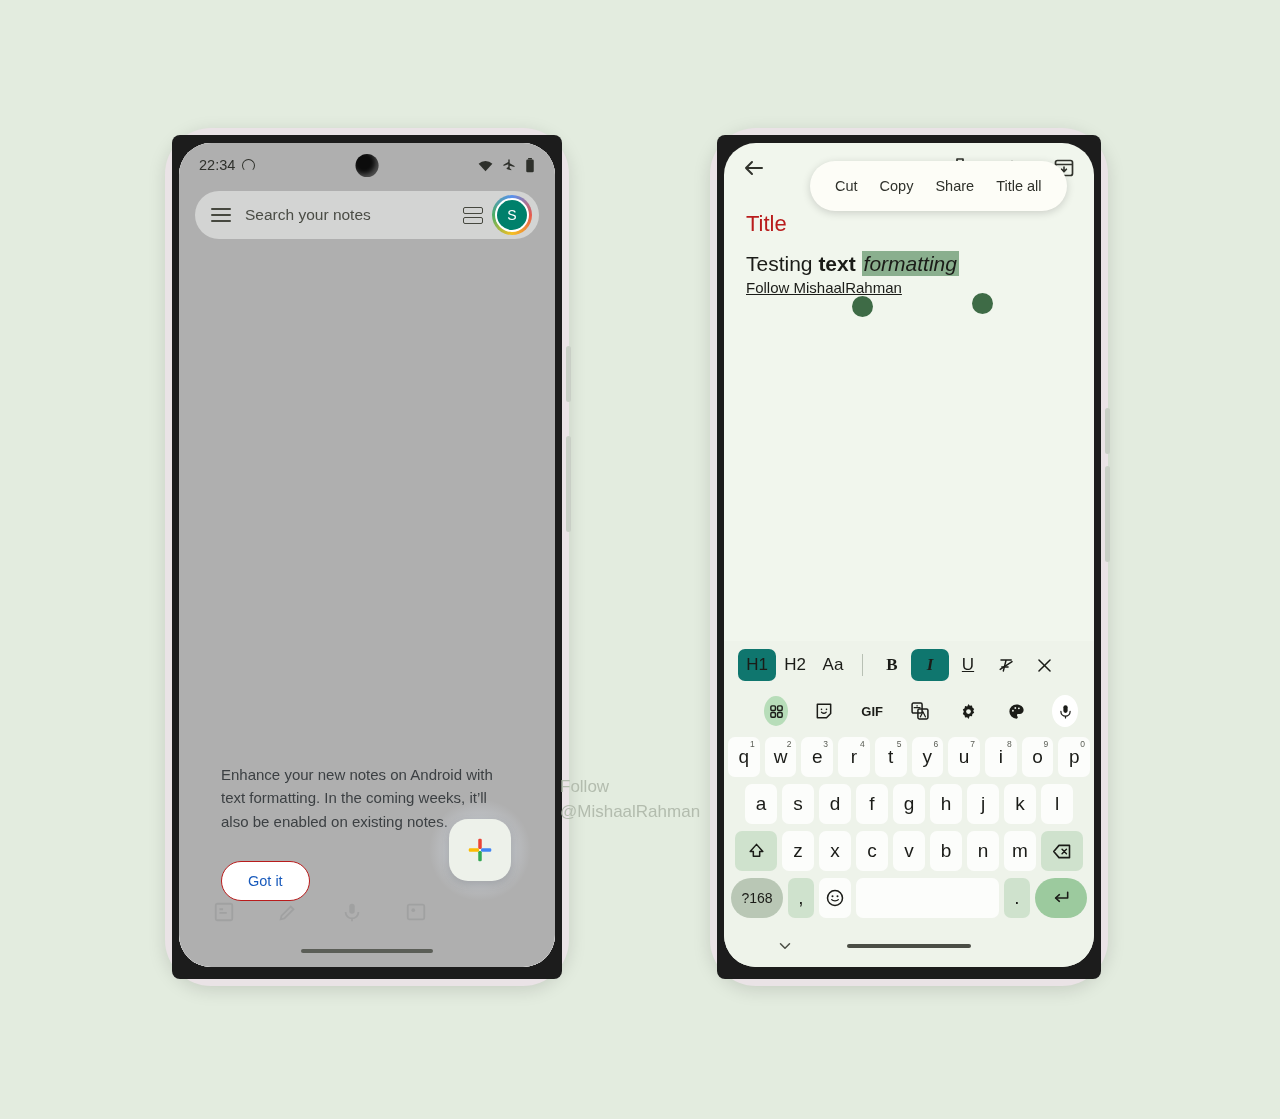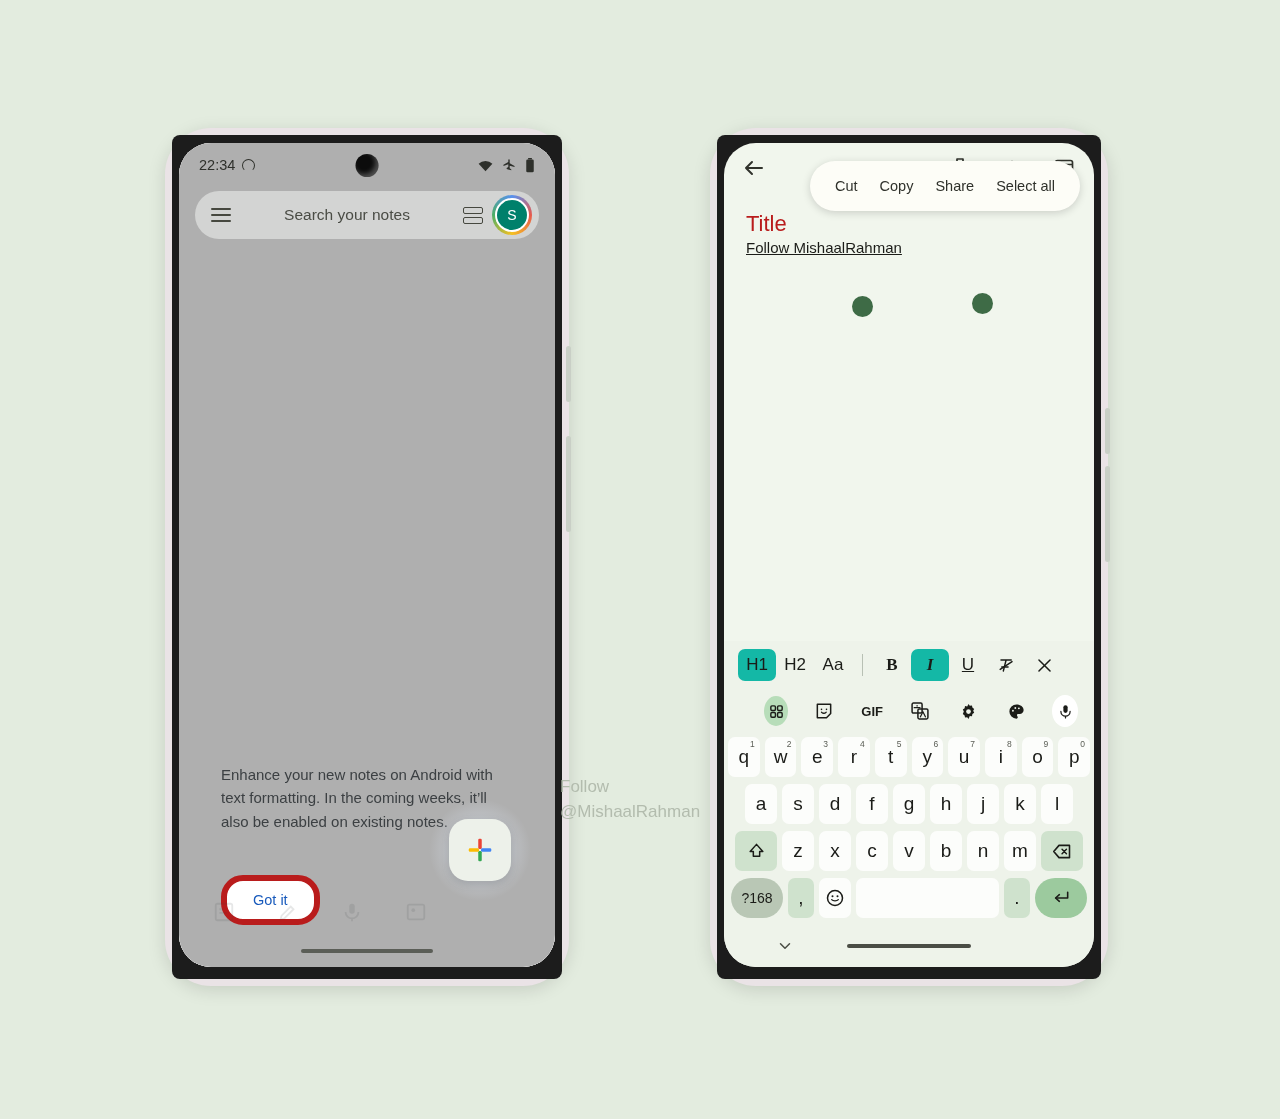--- a/index.html
+++ b/index.html
@@ -34,21 +34,21 @@
   .dnd-ic { width: 13px; height: 13px; border: 1.7px solid currentColor;
             border-radius: 50%; border-bottom-color: transparent; }
 
   
   #scr-left { background: #fff; }
   .scrim { position: absolute; inset: 0; background: #9e9e9e; opacity: .82; z-index: 5;
            pointer-events: none; }
   .notes-bg { position: absolute; inset: 0; background: #fff; }
   .searchbar { position: absolute; left: 16px; right: 16px; top: 48px; height: 48px;
                background: #f1f3f0; border-radius: 26px; display: flex; align-items: center;
-               padding: 0 12px 0 16px; gap: 14px; text-align: center; }
+               padding: 0 12px 0 16px; gap: 14px; }
   .hamb { width: 20px; display: flex; flex-direction: column; gap: 4px; }
   .hamb i { display: block; height: 2px; background: #46483f; border-radius: 2px; }
   .search-ph { font-size: 15.5px; color: #4a4c45; flex: 1; }
   .view-toggle { width: 20px; display: flex; flex-direction: column; gap: 3px; }
   .view-toggle i { display: block; height: 7px; border: 1.8px solid #46483f; border-radius: 2px; }
   .avatar { width: 30px; height: 30px; border-radius: 50%; position: relative;
             display: flex; align-items: center; justify-content: center;
             background: #00806b; color: #fff; font-size: 14px; font-weight: 500;
             box-shadow: 0 0 0 2px #fff, 0 0 0 4px transparent; }
   .avatar-ring { position: absolute; inset: -5px; border-radius: 50%;
@@ -65,22 +65,22 @@
               border-radius: 0 0 4px 4px; }
   .teaser { position: absolute; left: 0; right: 0; top: 592px; text-align: center;
             font-size: 14px; color: #5f6368; z-index: 2; }
   .sheet { position: absolute; left: -16%; right: -16%; top: 452px; bottom: -40px;
            background: #fff; border-radius: 50% 50% 0 0 / 90px 90px; z-index: 3; }
   .card { position: absolute; left: 0; right: 0; top: 600px; bottom: 0; z-index: 6;
           background: transparent; padding: 0 42px; }
   .card-title { font-size: 25.5px; line-height: 1.28; color: #185abc; font-weight: 400;
                 letter-spacing: .1px; }
   .card-body { margin-top: 20px; font-size: 15px; line-height: 1.55; color: #3c4043; }
-  .gotit { margin-top: 42px; display: inline-block; padding: 11px 26px; border-radius: 22px;
-           border: 6px solid #b91c1c; color: #185abc; font-size: 14.5px; background: #fff; }
+  .gotit { margin-top: 28px; display: inline-block; padding: 11px 26px; border-radius: 22px;
+           border: 1px solid #b91c1c; color: #185abc; font-size: 14.5px; background: #fff; }
   .bottom-tools { position: absolute; left: 0; right: 0; bottom: 44px; z-index: 6;
                   display: flex; gap: 42px; padding-left: 34px; opacity: .12; }
   .bt-ic { width: 22px; height: 22px; color: #3c4043; }
   .fab-glow { position: absolute; right: 22px; bottom: 64px; width: 106px; height: 106px;
               border-radius: 50%; background: radial-gradient(circle, rgba(220,228,240,.85) 0%, rgba(255,255,255,0) 68%);
               z-index: 6; }
   .fab { position: absolute; right: 44px; bottom: 86px; width: 62px; height: 62px;
          border-radius: 19px; background: #edf1ea; z-index: 7;
          box-shadow: 0 3px 9px rgba(60,64,67,.22); display: flex;
          align-items: center; justify-content: center; }
@@ -104,21 +104,21 @@
             background: #3e6b46; }
   .ctxmenu { position: absolute; left: 86px; top: -32px; background: #fdfdf7;
              border-radius: 26px; height: 50px; display: flex; align-items: center;
              gap: 0; padding: 0 14px; box-shadow: 0 2px 8px rgba(0,0,0,.16); z-index: 9; }
   .ctxmenu span { font-size: 14.5px; color: #2f312b; padding: 0 11px; }
 
   .fmtbar { height: 48px; background: #eef3ea; display: flex; align-items: center;
             padding: 0 14px; gap: 0; }
   .fmt { width: 38px; height: 32px; display: flex; align-items: center;
          justify-content: center; font-size: 17px; color: #1b1c18; border-radius: 7px; }
-  .fmt.active { background: #14b8a6; }
+  .fmt.active { background: #0f766e; }
   .fmt-sep { width: 1px; height: 22px; background: #b8c0b4; margin: 0 10px; }
 
   .kbrow-tools { height: 44px; background: #eef3ea; display: flex; align-items: center;
                  justify-content: space-between; padding: 0 16px; }
   .ktool { width: 30px; height: 30px; display: flex; align-items: center;
            justify-content: center; color: #1b1c18; font-size: 13px; font-weight: 700; margin-left: 24px; }
   .ktool.hl { background: #b7ddb9; border-radius: 50%; }
   .ktool.mic { background: #fff; border-radius: 50%; width: 32px; height: 32px; }
 
   .keyboard { background: #eef3ea; padding: 4px 4px 0 4px; }
@@ -289,25 +289,26 @@
                 <path d="M12 11v4.2M9.6 13.2 12 15.6l2.4-2.4" fill="none" stroke="#31332c" stroke-width="1.6" stroke-linecap="round" stroke-linejoin="round"></path>
               </svg>
             </span>
         </div>
 
         <div class="note-body">
           <div class="ctxmenu">
             <span>Cut</span>
             <span>Copy</span>
             <span>Share</span>
-            <span>Select all</span>
+            <span>Title all</span>
           </div>
 
           <div class="note-title">Title</div>
 
+          <div class="note-text"><span>Testing </span><b>text</b> <span class="sel">formatting</span></div>
 
           <div class="note-sub">Follow MishaalRahman</div>
 
           <span class="handle" style="left:128px; top:103px;"></span>
           <span class="handle" style="left:248px; top:100px;"></span>
         </div>
 
         <div class="fmtbar">
           <span class="fmt active">H1</span>
           <span class="fmt">H2</span>

